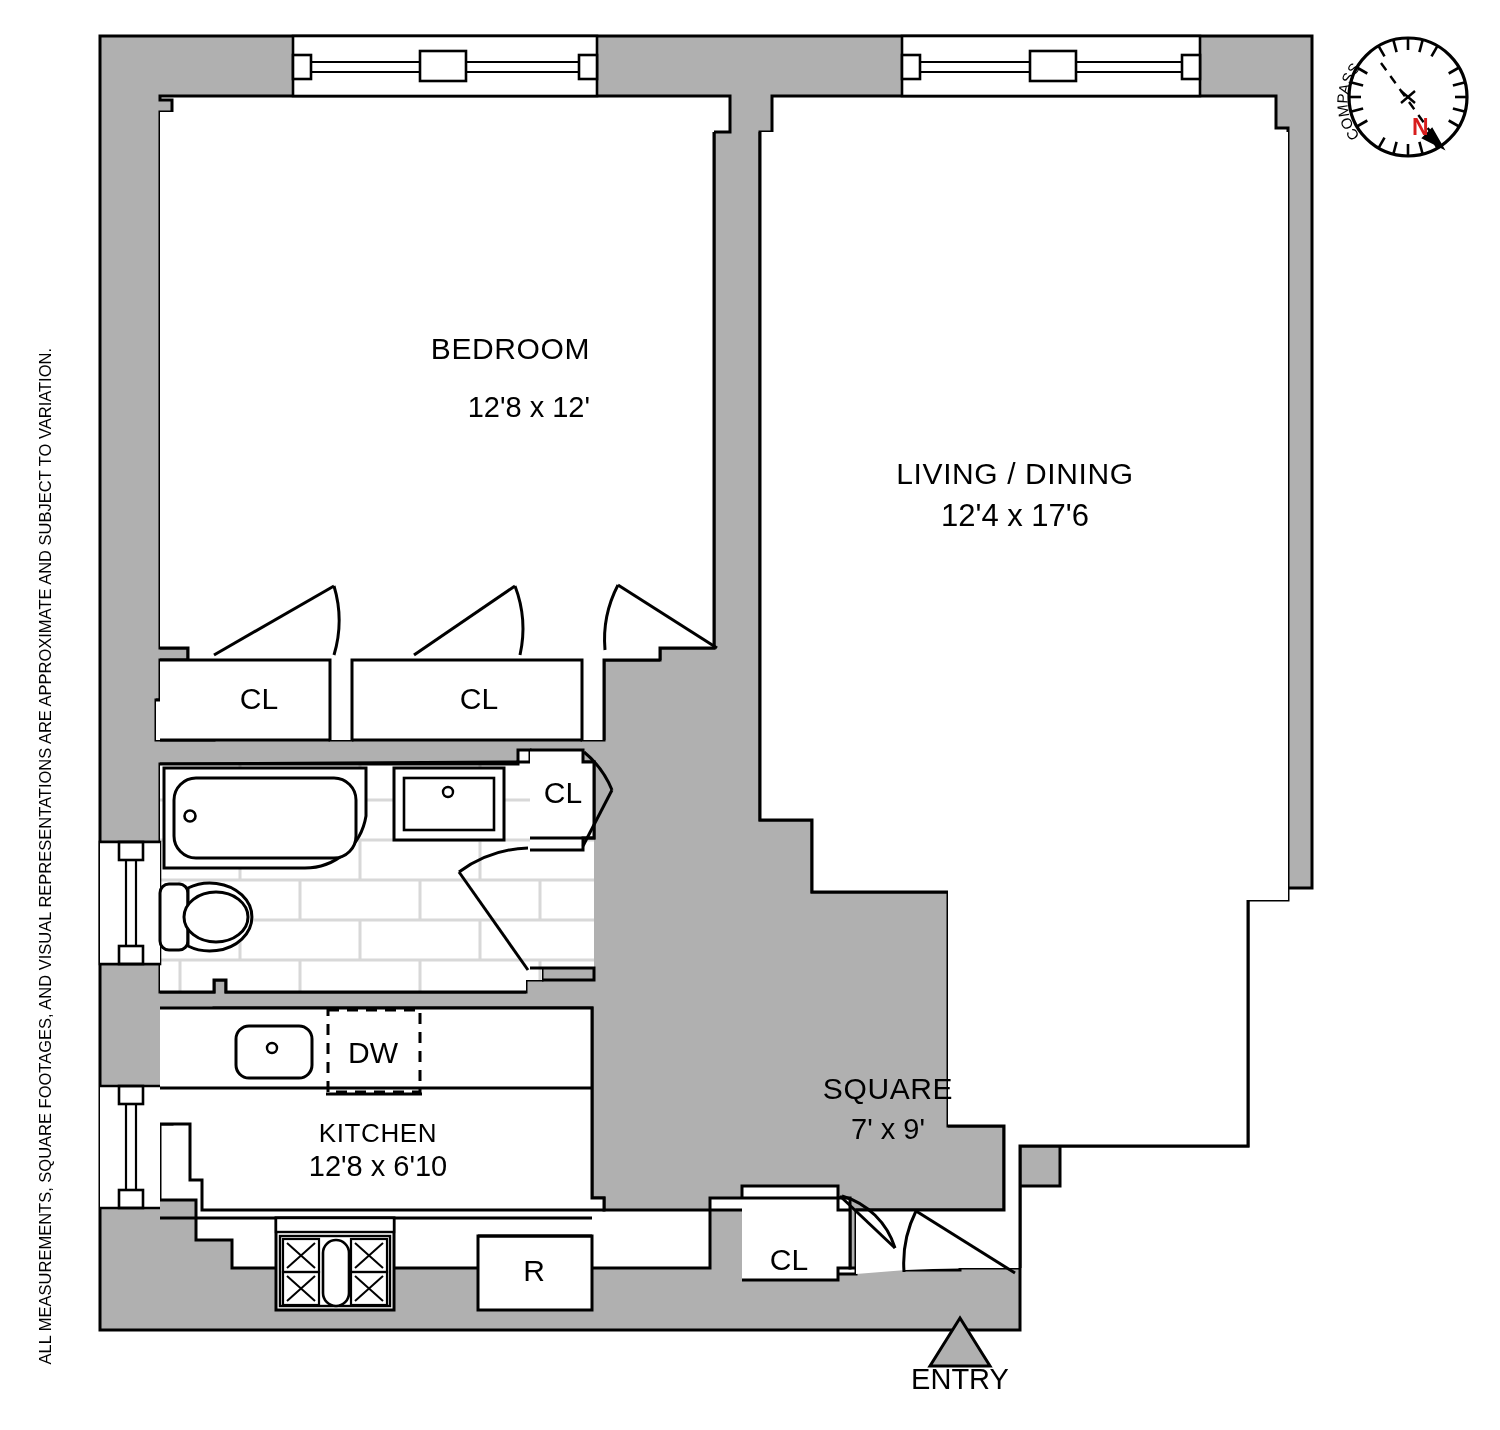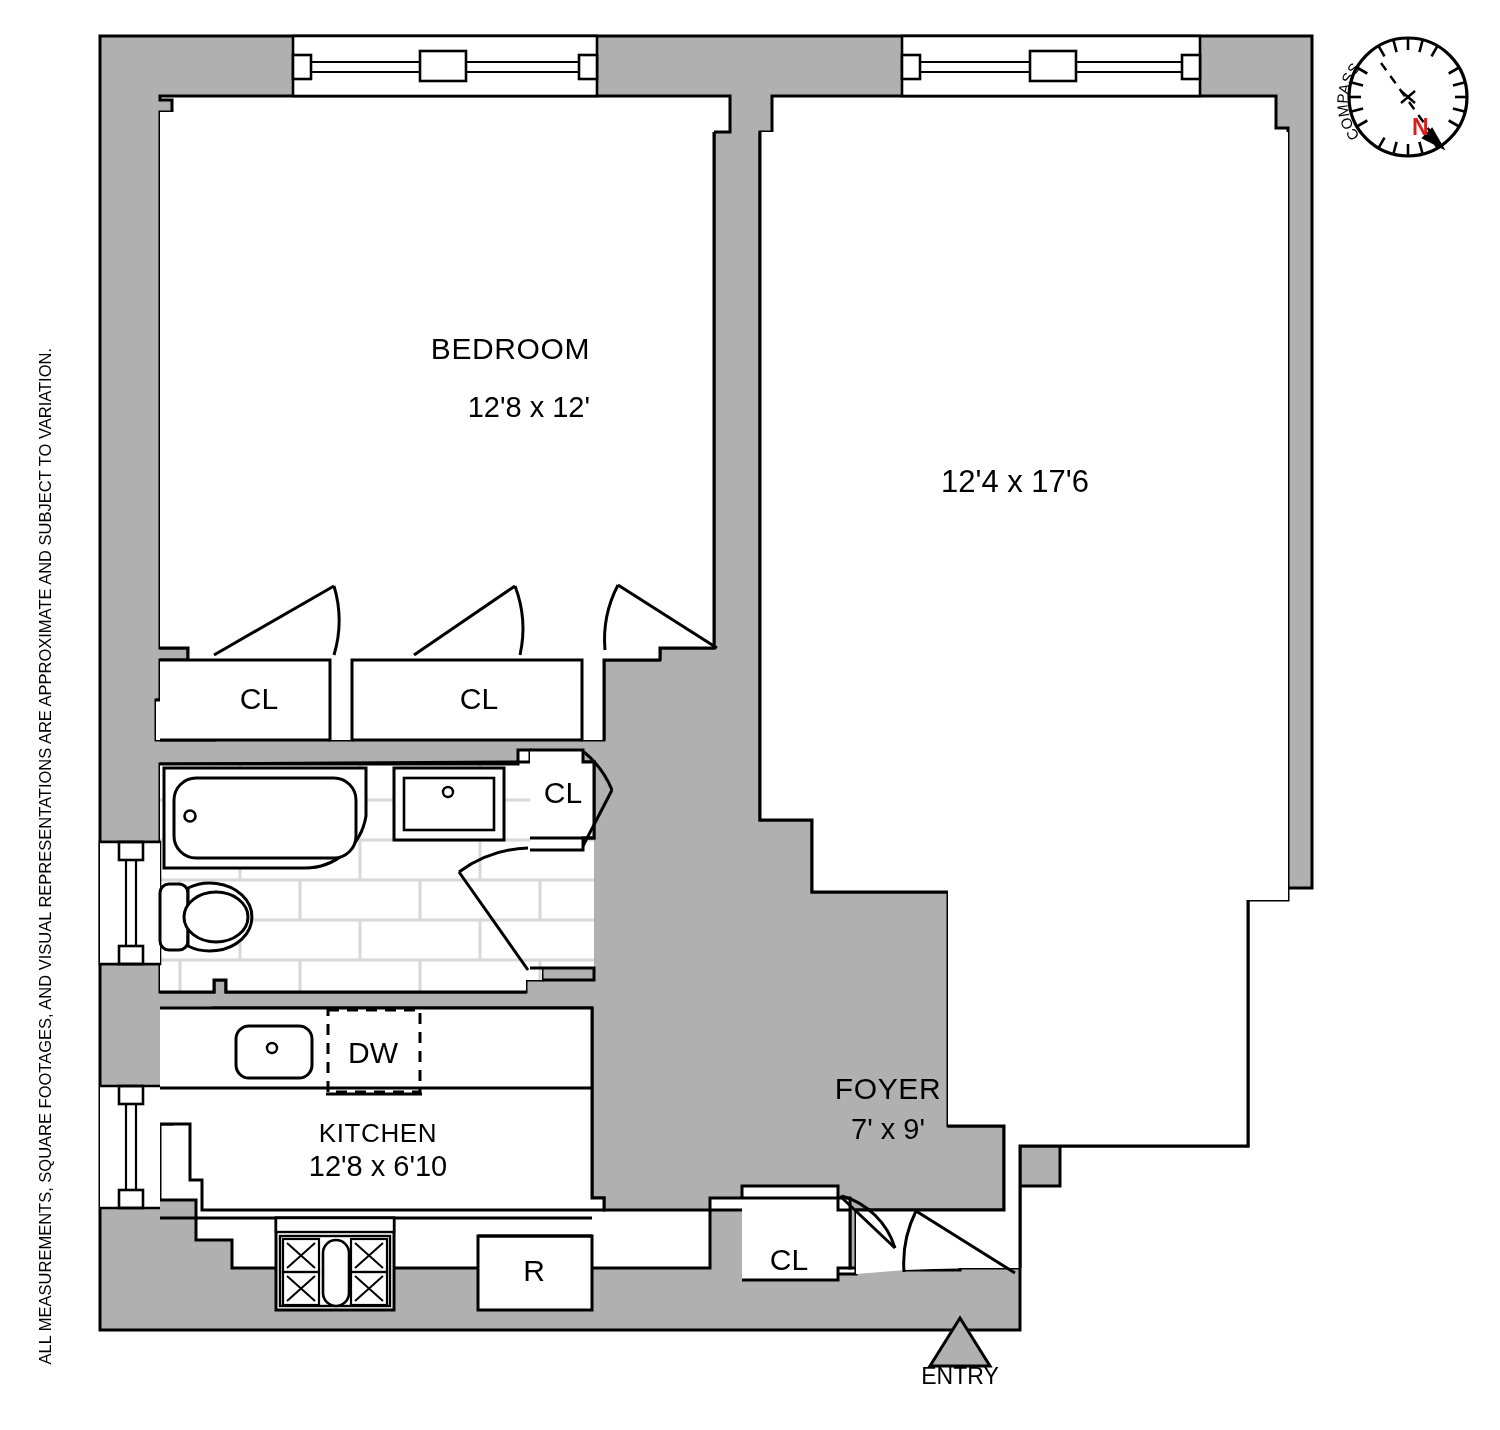--- a/index.html
+++ b/index.html
@@ -390,36 +390,37 @@
 <div style="position:absolute;left:-470px;top:840px;width:1030px;
             transform:rotate(-90deg);transform-origin:center center;
             font-size:16.5px;color:#000;white-space:nowrap;text-align:left;">ALL MEASUREMENTS, SQUARE FOOTAGES, AND VISUAL REPRESENTATIONS ARE APPROXIMATE AND SUBJECT TO VARIATION.</div>
 
 <div style="position:absolute;left:290px;top:332px;width:300px;text-align:right;">
   <div style="font-size:30px;letter-spacing:0.6px;">BEDROOM</div>
   <div style="font-size:29px;margin-top:25px;">12'8 x 12'</div>
 </div>
 
 <div style="position:absolute;left:845px;top:457px;width:340px;text-align:center;">
+  <div style="font-size:30px;letter-spacing:0.6px;">LIVING / DINING</div>
   <div style="font-size:31px;margin-top:7px;">12'4 x 17'6</div>
 </div>
 
 <div style="position:absolute;left:228px;top:1118px;width:300px;text-align:center;">
   <div style="font-size:26px;letter-spacing:0.6px;">KITCHEN</div>
   <div style="font-size:29px;margin-top:1px;">12'8 x 6'10</div>
 </div>
 
 <div style="position:absolute;left:768px;top:1072px;width:240px;text-align:center;">
-  <div style="font-size:30px;letter-spacing:0.6px;">FOYER</div>
+  <div style="font-size:30px;letter-spacing:0.6px;">SQUARE</div>
   <div style="font-size:29px;margin-top:7px;">7' x 9'</div>
 </div>
 
 <div style="position:absolute;left:199px;top:682px;width:120px;text-align:center;font-size:30px;">CL</div>
 <div style="position:absolute;left:419px;top:682px;width:120px;text-align:center;font-size:30px;">CL</div>
 <div style="position:absolute;left:503px;top:776px;width:120px;text-align:center;font-size:30px;">CL</div>
 <div style="position:absolute;left:729px;top:1243px;width:120px;text-align:center;font-size:30px;">CL</div>
 
 <div style="position:absolute;left:313px;top:1036px;width:120px;text-align:center;font-size:30px;">DW</div>
 <div style="position:absolute;left:474px;top:1254px;width:120px;text-align:center;font-size:30px;">R</div>
 
-<div style="position:absolute;left:850px;top:1363px;width:220px;text-align:center;font-size:23px;">ENTRY</div>
+<div style="position:absolute;left:850px;top:1363px;width:220px;text-align:center;font-size:29px;">ENTRY</div>
 
 </div>
 
 </body></html>

